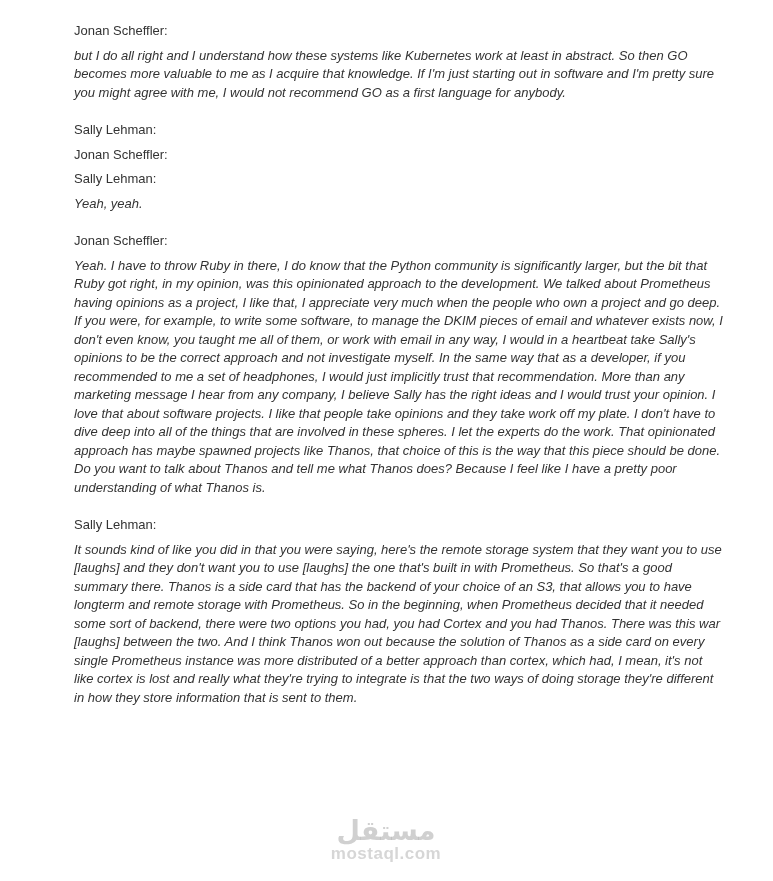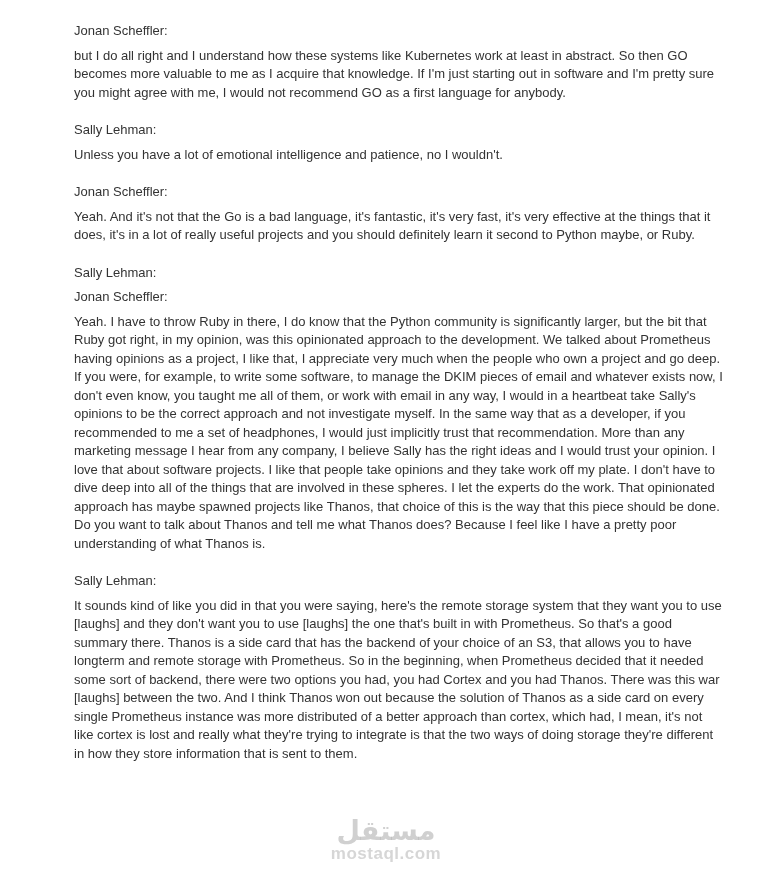--- a/index.html
+++ b/index.html
@@ -31,20 +31,21 @@
     line-height: 18.5px;
     color: #333333;
     font-weight: 400;
   }
   .utterance {
     margin: 0 0 19px 0;
     font-size: 13px;
     line-height: 18.5px;
     color: #333333;
     font-weight: 400;
+    font-style: italic;
   }
   .watermark {
     position: absolute;
     left: 386px;
     top: 818px;
     transform: translateX(-50%);
     text-align: center;
     pointer-events: none;
     user-select: none;
   }
@@ -69,30 +70,29 @@
 
 <div class="page">
 
   <section class="block">
     <p class="speaker">Jonan Scheffler:</p>
     <p class="utterance">but I do all right and I understand how these systems like Kubernetes work at least in abstract. So then GO becomes more valuable to me as I acquire that knowledge. If I'm just starting out in software and I'm pretty sure you might agree with me, I would not recommend GO as a first language for anybody.</p>
   </section>
 
   <section class="block">
     <p class="speaker">Sally Lehman:</p>
-    <p class="utterance">Unless you have a lot of emotional intelligence and patience, no I wouldn't.</p>
   </section>
 
   <section class="block">
     <p class="speaker">Jonan Scheffler:</p>
-    <p class="utterance">Yeah. And it's not that the Go is a bad language, it's fantastic, it's very fast, it's very effective at the things that it does, it's in a lot of really useful projects and you should definitely learn it second to Python maybe, or Ruby.</p>
   </section>
 
   <section class="block">
     <p class="speaker">Sally Lehman:</p>
+    <p class="utterance">Yeah, yeah.</p>
   </section>
 
   <section class="block">
     <p class="speaker">Jonan Scheffler:</p>
     <p class="utterance">Yeah. I have to throw Ruby in there, I do know that the Python community is significantly larger, but the bit that Ruby got right, in my opinion, was this opinionated approach to the development. We talked about Prometheus having opinions as a project, I like that, I appreciate very much when the people who own a project and go deep. If you were, for example, to write some software, to manage the DKIM pieces of email and whatever exists now, I don't even know, you taught me all of them, or work with email in any way, I would in a heartbeat take Sally's opinions to be the correct approach and not investigate myself. In the same way that as a developer, if you recommended to me a set of headphones, I would just implicitly trust that recommendation. More than any marketing message I hear from any company, I believe Sally has the right ideas and I would trust your opinion. I love that about software projects. I like that people take opinions and they take work off my plate. I don't have to dive deep into all of the things that are involved in these spheres. I let the experts do the work. That opinionated approach has maybe spawned projects like Thanos, that choice of this is the way that this piece should be done. Do you want to talk about Thanos and tell me what Thanos does? Because I feel like I have a pretty poor understanding of what Thanos is.</p>
   </section>
 
   <section class="block">
     <p class="speaker">Sally Lehman:</p>
     <p class="utterance">It sounds kind of like you did in that you were saying, here's the remote storage system that they want you to use [laughs] and they don't want you to use [laughs] the one that's built in with Prometheus. So that's a good summary there. Thanos is a side card that has the backend of your choice of an S3, that allows you to have longterm and remote storage with Prometheus. So in the beginning, when Prometheus decided that it needed some sort of backend, there were two options you had, you had Cortex and you had Thanos. There was this war [laughs] between the two. And I think Thanos won out because the solution of Thanos as a side card on every single Prometheus instance was more distributed of a better approach than cortex, which had, I mean, it's not like cortex is lost and really what they're trying to integrate is that the two ways of doing storage they're different in how they store information that is sent to them.</p>

